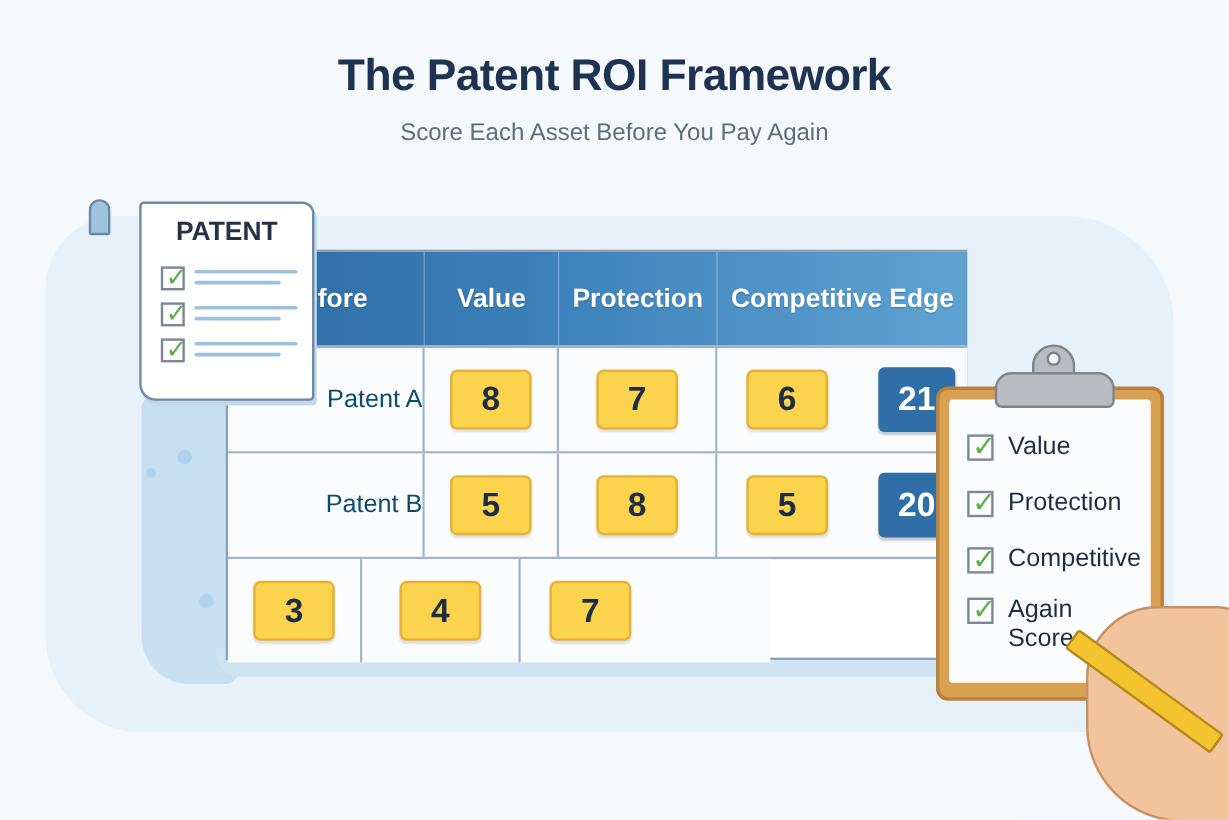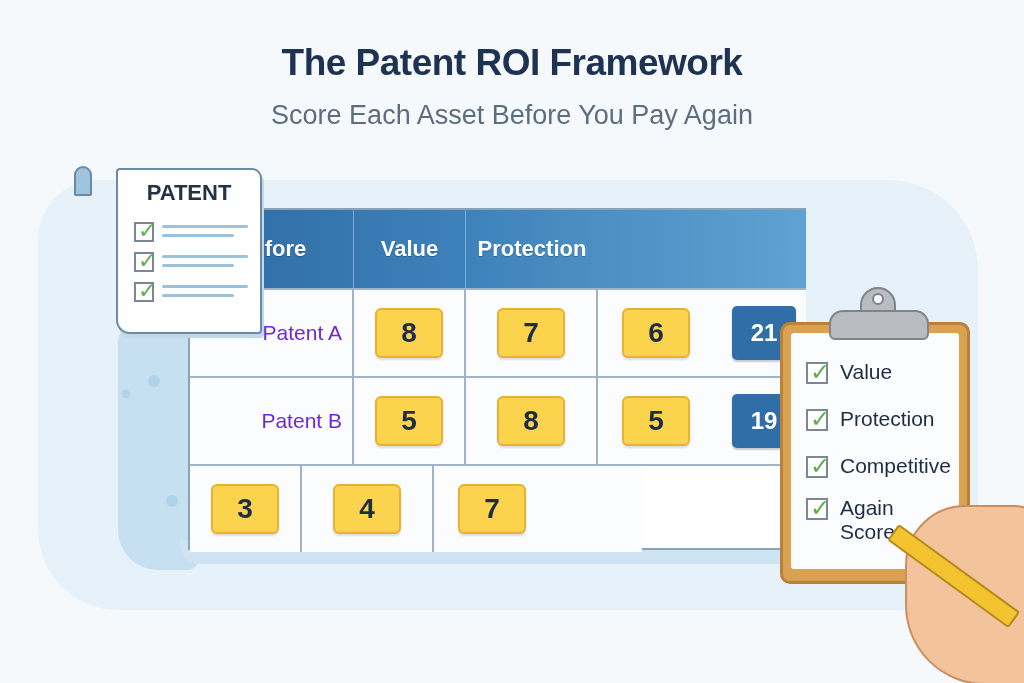--- a/index.html
+++ b/index.html
@@ -10,21 +10,21 @@
     position: relative;
     color: #1f2d44;
   }
   .title {
     position: absolute; left: 0; top: 42px; width: 1024px;
     text-align: center; font-size: 37px; font-weight: bold;
     color: #1e3352; letter-spacing: -0.5px;
   }
   .subtitle {
     position: absolute; left: 0; top: 100px; width: 1024px;
-    text-align: center; font-size: 27px; color: #5c6d80;
+    text-align: center; font-size: 20px; color: #5c6d80;
   }
   
   .blob-outer {
     position: absolute; left: 38px; top: 180px; width: 940px; height: 430px;
     background: #e7f1f9; border-radius: 60px 90px 40px 80px;
   }
   .blob-inner {
     position: absolute; left: 118px; top: 330px; width: 80px; height: 240px;
     background: #c6e0f1; border-radius: 10px 10px 10px 40px;
   }
@@ -52,32 +52,32 @@
   .hcell:last-child { border-right: none; }
   .row {
     position: absolute; left: 0; height: 88px; width: 616px; display: flex;
     border-top: 2px solid #9fb4c7;
   }
   .cell {
     height: 100%; display: flex; align-items: center; justify-content: center;
     border-right: 2px solid #9fb4c7; background: #fbfcfe;
   }
   .cell:last-child { border-right: none; }
-  .asset-label { font-size: 21px; color: #6d28d9; justify-content: flex-end; padding-right: 10px; }
+  .asset-label { font-size: 21px; color: #0c4a6e; justify-content: flex-end; padding-right: 0; }
   .score {
     width: 68px; height: 50px; border-radius: 6px;
     background: #fcd34d; border: 2px solid #e7b233;
     display: flex; align-items: center; justify-content: center;
     font-size: 28px; font-weight: bold; color: #1f2d44;
     box-shadow: 0 2px 2px rgba(0,0,0,.12);
   }
   .total {
     width: 64px; height: 54px; border-radius: 5px;
     display: flex; align-items: center; justify-content: center;
-    font-size: 24px; font-weight: bold; color: #ffffff;
+    font-size: 28px; font-weight: bold; color: #ffffff;
     box-shadow: 0 2px 2px rgba(0,0,0,.2);
   }
   .comp-cell { justify-content: space-between; padding-left: 24px; padding-right: 10px; }
   
   .patent {
     position: absolute; left: 88px; top: 168px; width: 146px; height: 166px;
     background: #ffffff; border: 2px solid #6b8aa6; border-radius: 4px 10px 4px 14px;
     box-shadow: 2px 4px 0 #c4d7e6;
     margin-left: 28px;
   }
@@ -145,20 +145,21 @@
 <div class="bubble" style="left:148px;top:375px;width:12px;height:12px;"></div>
 <div class="bubble" style="left:122px;top:390px;width:8px;height:8px;"></div>
 <div class="bubble" style="left:166px;top:495px;width:12px;height:12px;"></div>
 <div class="table-shadow"></div>
 
 <div class="grid">
   <div class="hdr">
     <div class="hcell" style="width:164px">Before</div>
     <div class="hcell" style="width:112px">Value</div>
     <div class="hcell" style="width:132px">Protection</div>
+    <div class="hcell" style="width:208px">Competitive Edge</div>
   </div>
 
   <div class="row" style="top:78px">
     <div class="cell asset-label" style="width:164px">Patent A</div>
     <div class="cell" style="width:112px">
         <div class="score">8</div>
       </div>
     <div class="cell" style="width:132px">
         <div class="score">7</div>
       </div>
@@ -171,21 +172,21 @@
   <div class="row" style="top:166px">
     <div class="cell asset-label" style="width:164px">Patent B</div>
     <div class="cell" style="width:112px">
         <div class="score">5</div>
       </div>
     <div class="cell" style="width:132px">
         <div class="score">8</div>
       </div>
     <div class="cell comp-cell" style="width:208px">
       <div class="score">5</div>
-      <div class="total" style="background:#2f6ea6">19</div>
+      <div class="total" style="background:#2f6ea6">20</div>
     </div>
   </div>
 
   <div class="row" style="top:254px">
     <div class="cell" style="width:112px">
         <div class="score">3</div>
       </div>
     <div class="cell" style="width:132px">
         <div class="score">4</div>
       </div>

